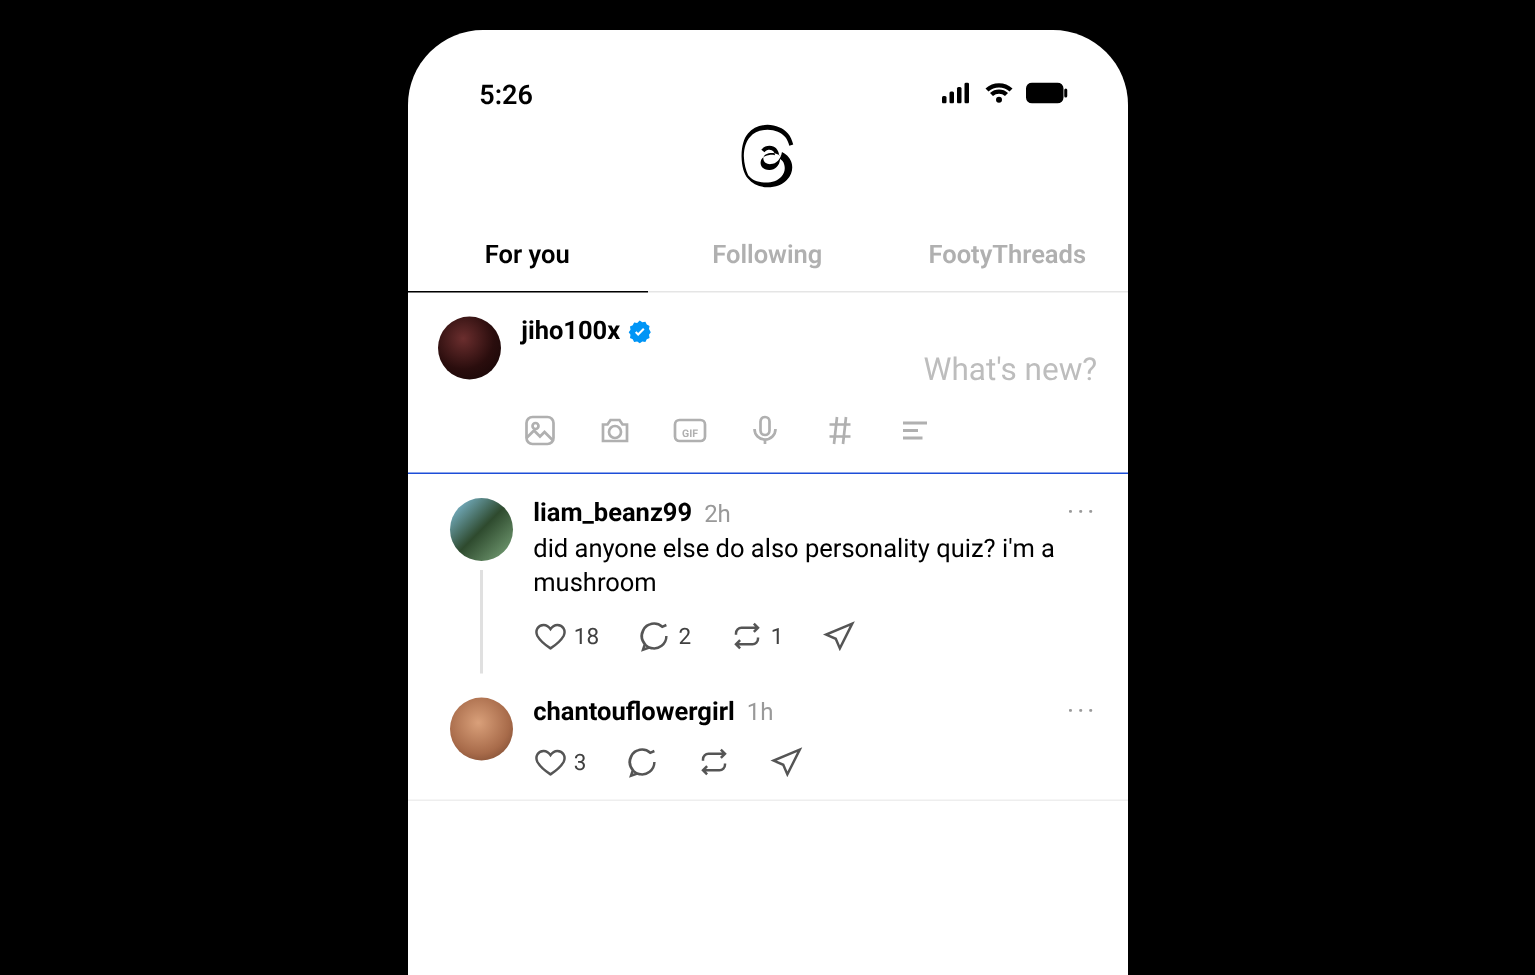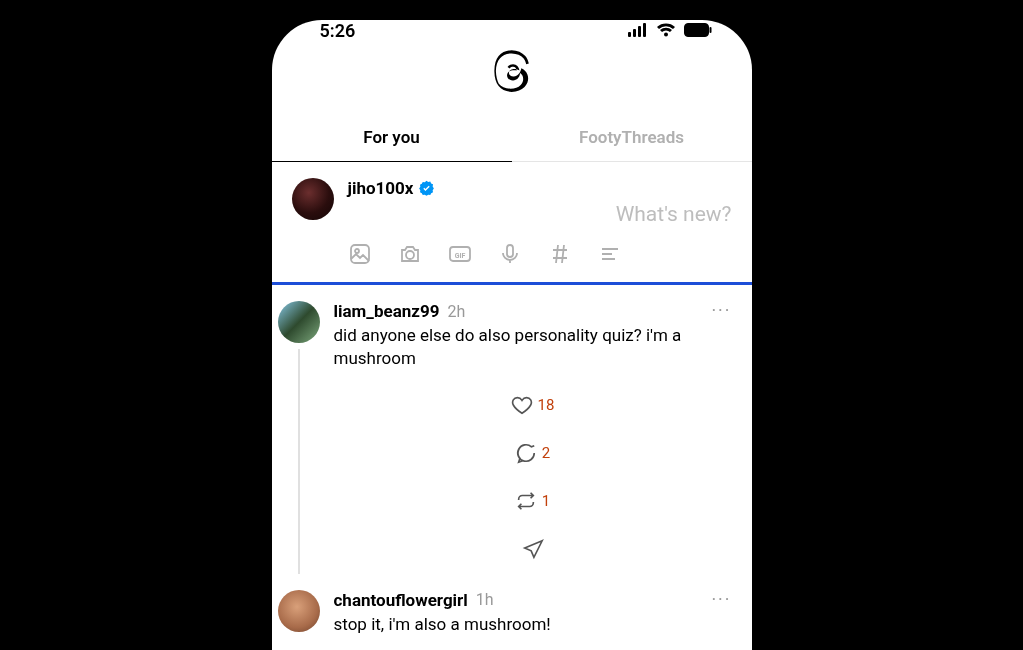--- a/index.html
+++ b/index.html
@@ -44,48 +44,48 @@
   .tab.active::after {
     content: '';
     position: absolute;
     left: 0; right: 0; bottom: -1px;
     height: 1.5px;
     background: #000;
   }
   .composer {
     display: flex;
     padding: 16px 20px;
-    border-bottom: 3px solid #1d4ed8;
+    border-bottom: 1px solid #1d4ed8;
     gap: 14px;
   }
   .avatar {
     width: 42px; height: 42px; border-radius: 50%;
     flex-shrink: 0;
   }
   .composer-body { flex: 1; }
   .name-row { display: flex; align-items: center; gap: 5px; font-size: 17px; font-weight: 700; }
   .verified-badge { width: 17px; height: 17px; display: inline-flex; }
   .composer-placeholder { color: #bdbdbd; font-size: 21px; margin-top: 4px; text-align: right; }
   .composer-icons { display: flex; gap: 26px; margin-top: 16px; color: #b0b0b0; }
   .composer-icons > * { width: 24px; height: 24px; display:flex; justify-content:center; }
   .post {
     display: flex;
     gap: 14px;
-    padding: 16px 20px 0 6px;
+    padding: 16px 20px 0 28px;
     position: relative;
   }
   .post-left { display:flex; flex-direction:column; align-items:center; width:42px; flex-shrink:0; }
   .thread-line { width: 2px; flex: 1; background: #e0e0e0; margin-top: 6px; }
   .post-body { flex: 1; padding-bottom: 14px; }
   .post-head { display: flex; align-items: center; gap: 8px; }
   .post-user { font-size: 17px; font-weight: 700; }
   .post-time { color: #999; font-size: 16px; }
   .post-more { margin-left: auto; color: #999; font-size: 18px; letter-spacing: 2px; cursor:pointer; line-height:6px; }
   .post-text { font-size: 17px; line-height: 1.35; margin-top: 3px; }
-  .post-actions { display: flex; gap: 26px; align-items: center; margin-top: 24px; color: #c2410c; font-size: 15px; flex-direction: column;}
+  .post-actions { display: flex; gap: 26px; align-items: center; margin-top: 12px; color: #404040; font-size: 15px;}
   .post-action { display: flex; align-items: center; gap: 5px; cursor:pointer; }
   .post-action svg { width: 22px; height: 22px; }
   .feed-divider { border-bottom: 1px solid #eee; }
 </style>
 </head>
 <body>
 
 <div class="phone">
 
   <div class="status-bar">
@@ -116,20 +116,21 @@
   <div class="logo-row">
     <span>
       <svg width="38" height="44" viewBox="0 0 192 224" fill="none">
           <path d="M142 106c-2-1-4-2-6-2-4-26-18-40-42-41-15 0-28 6-36 18l14 10c6-9 15-11 22-11 14 1 21 9 24 24-8-1-16-2-25-1-24 3-39 17-38 36 1 20 19 31 40 30 23-1 42-17 45-48 8 5 14 12 17 21 5 14 6 38-13 57-17 17-37 24-67 24-34-1-59-11-76-32C-9 171-17 143-18 108c1-35 9-63 27-83 17-21 42-31 76-32 34 1 60 11 77 32 8 10 14 23 18 38l17-5c-5-19-12-35-23-48C153-14 122-27 85-28 48-27 20-14 0 10-18 31-27 63-28 106v4c1 43 10 75 28 96 20 24 48 37 85 38 37-1 63-11 84-32 28-28 27-62 18-83-7-17-21-31-39-39-6 33-24 51-49 53-17 1-31-8-32-22-1-14 11-24 30-26 7-1 14 0 20 1z" fill="#000" transform="translate(28 28) scale(0.78)"></path>
         </svg>
     </span>
   </div>
 
   <div class="tabs">
     <div class="tab active"><span>For you</span></div>
+    <div class="tab"><span>Following</span></div>
     <div class="tab"><span>FootyThreads</span></div>
   </div>
 
   <div class="composer">
     <div class="avatar" style="background: radial-gradient(circle at 40% 35%, #6b2e2e 0%, #2a0d0d 55%, #120505 100%);"></div>
     <div class="composer-body">
       <div class="name-row">
         <span>jiho100x</span>
         <span class="verified-badge">
           <svg viewBox="0 0 24 24" width="17" height="17">
@@ -223,21 +224,20 @@
   <div class="post">
     <div class="post-left">
       <div class="avatar" style="background: radial-gradient(circle at 45% 40%, #d9a07a 0%, #a86b4a 60%, #6b3e28 100%);"></div>
     </div>
     <div class="post-body">
       <div class="post-head">
         <span class="post-user">chantouflowergirl</span>
         <span class="post-time">1h</span>
         <span class="post-more">···</span>
       </div>
-      <div class="post-text">stop it, i'm also a mushroom!</div>
       <div class="post-actions">
         <span class="post-action">
           <svg viewBox="0 0 24 24" fill="none" stroke="#555" stroke-width="1.8">
               <path d="M12 21s-7-4.5-9.5-9C.5 8 3 4 7 4c2 0 4 1.5 5 3 1-1.5 3-3 5-3 4 0 6.5 4 4.5 8C19 16.5 12 21 12 21z"></path>
             </svg>
           <span>3</span>
         </span>
         <span class="post-action">
           <svg viewBox="0 0 24 24" fill="none" stroke="#555" stroke-width="1.8">
               <path d="M21 12a9 9 0 11-3-6.7L21 4M12 21c-1 0-2.5-.2-3.5-.6L4 22l1.4-4.2A9 9 0 0112 3"></path>

